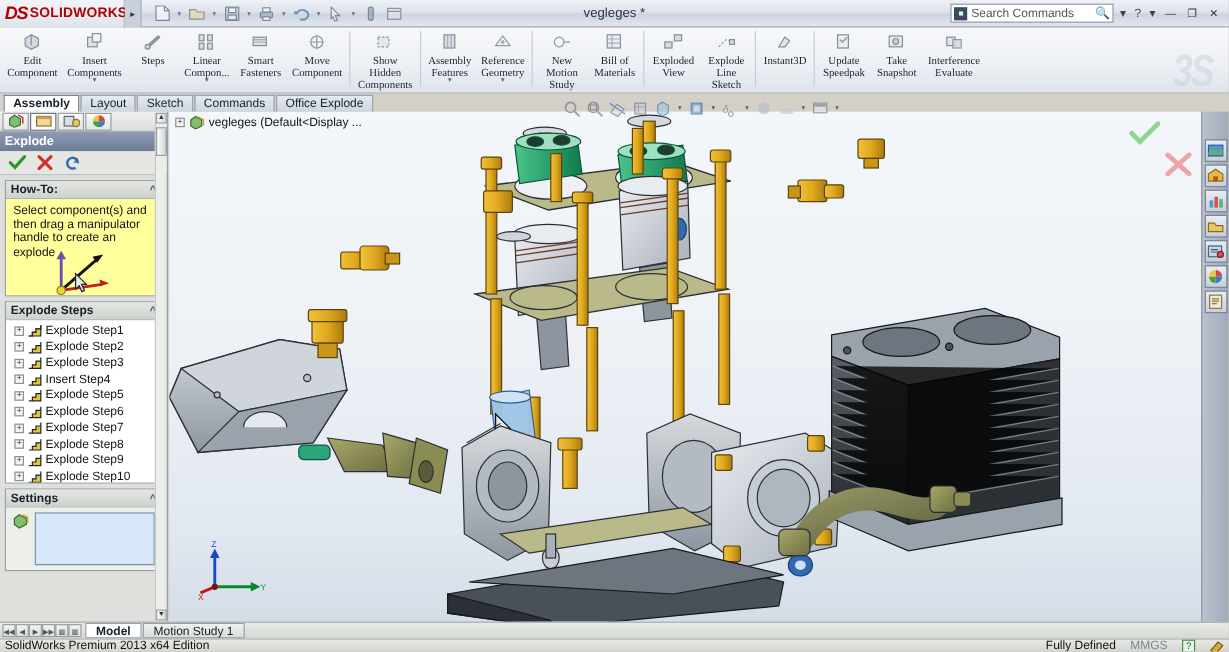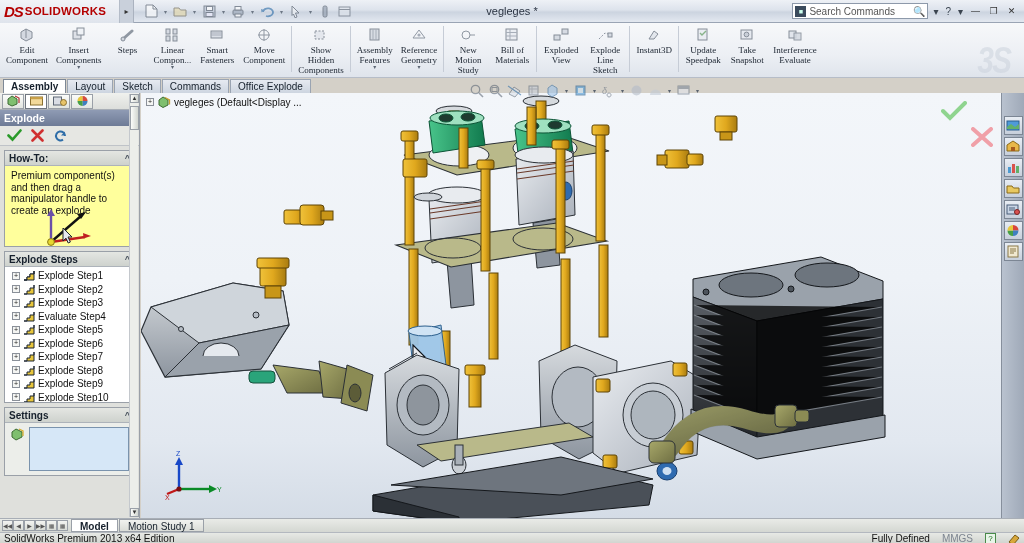--- a/index.html
+++ b/index.html
@@ -14,21 +14,21 @@
   .app { position:relative; width:1024px; height:543px; overflow:hidden; }
 
   
   .titlebar {
     position:absolute; left:0; top:0; width:1024px; height:23px;
     background:linear-gradient(to bottom,#eef1f6 0%,#dde3ec 45%,#ccd4e0 55%,#e3e8f0 100%);
     border-bottom:1px solid #9aa4b4;
     display:flex; align-items:center;
   }
   .sw-logo {
-    width:120px; height:23px;
+    width:104px; height:23px;
     background:linear-gradient(to bottom,#f2f4f8,#dfe4ec);
     display:flex; align-items:center; padding-left:4px;
     border-right:1px solid #b4bcc8;
   }
   .sw-logo .ds { color:#b40000; font-weight:bold; font-size:15px; font-style:italic; letter-spacing:-1px;}
   .sw-logo .sw { color:#b40000; font-weight:bold; font-size:11.5px; letter-spacing:.2px; margin-left:2px;}
   .qat-arrow {
     width:14px; height:23px; display:flex; align-items:center; justify-content:center;
     font-size:8px; color:#333; background:#c9d0db; border-right:1px solid #aab2bf;
   }
@@ -618,21 +618,21 @@
             </svg>
         </span>
       </div>
 
       <div class="grp">
         <div class="grphead">
           <span>How-To:</span>
           <span class="chev">^</span>
         </div>
         <div class="howto-body">
-          <div class="txt">Premium component(s) and then drag a manipulator handle to create an explode</div>
+          <div class="txt">Select component(s) and then drag a manipulator handle to create an explode</div>
           <svg style="position:absolute;left:24px;top:40px;" width="72" height="40" viewBox="0 0 72 40">
             <path d="M22 36V8" stroke="#6b4fa8" stroke-width="2.4"></path>
               <path d="M22 3l-4 7h8z" fill="#6b4fa8"></path>
             <path d="M22 36L52 10" stroke="#111" stroke-width="2.4"></path>
               <path d="M57 6l-9 2 4 5z" fill="#111"></path>
             <path d="M22 36L56 31" stroke="#c02020" stroke-width="2.4"></path>
               <path d="M62 30l-8-3 .6 5.6z" fill="#c02020"></path>
             <circle cx="22" cy="36" r="3.4" fill="#e8d830" stroke="#8a7a10"></circle>
           </svg>
           <svg style="position:absolute;left:57px;top:61px;" width="14" height="17" viewBox="0 0 14 17">
@@ -675,21 +675,21 @@
               </span>
             <span class="steplabel">Explode Step3</span>
           </div>
           <div class="steprow">
             <span class="plusbox">+</span>
             <span class="stepicon">
                 <svg width="12" height="11" viewBox="0 0 12 11">
                   <path d="M1 10h3V7h3V4h4V1v9z" fill="#e8c63c" stroke="#1b2430"></path>
                 </svg>
               </span>
-            <span class="steplabel">Evaluate Step4</span>
+            <span class="steplabel">Insert Step4</span>
           </div>
           <div class="steprow">
             <span class="plusbox">+</span>
             <span class="stepicon">
                 <svg width="12" height="11" viewBox="0 0 12 11">
                   <path d="M1 10h3V7h3V4h4V1v9z" fill="#e8c63c" stroke="#1b2430"></path>
                 </svg>
               </span>
             <span class="steplabel">Explode Step5</span>
           </div>

